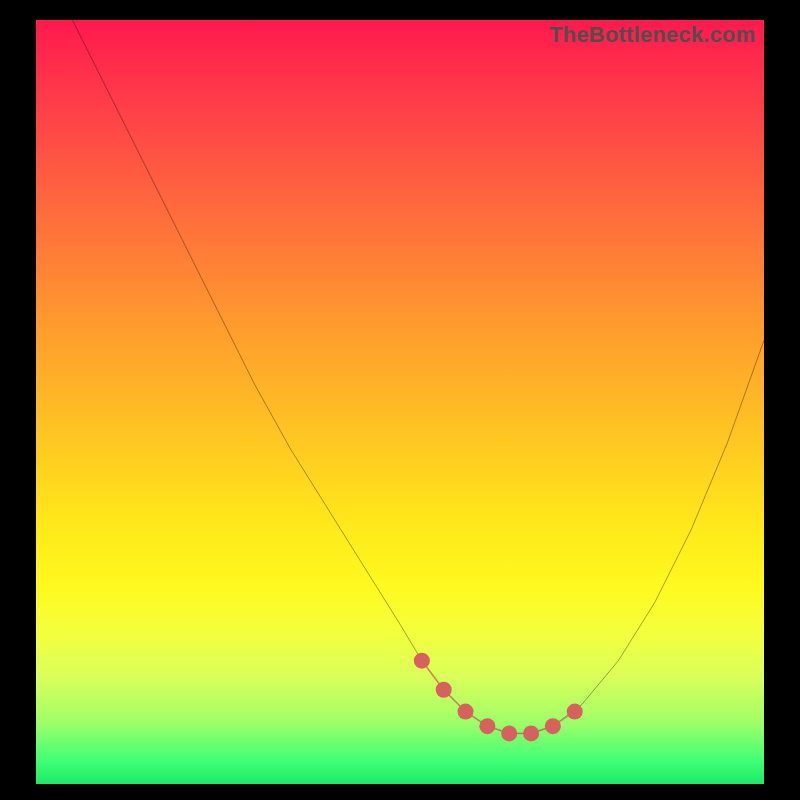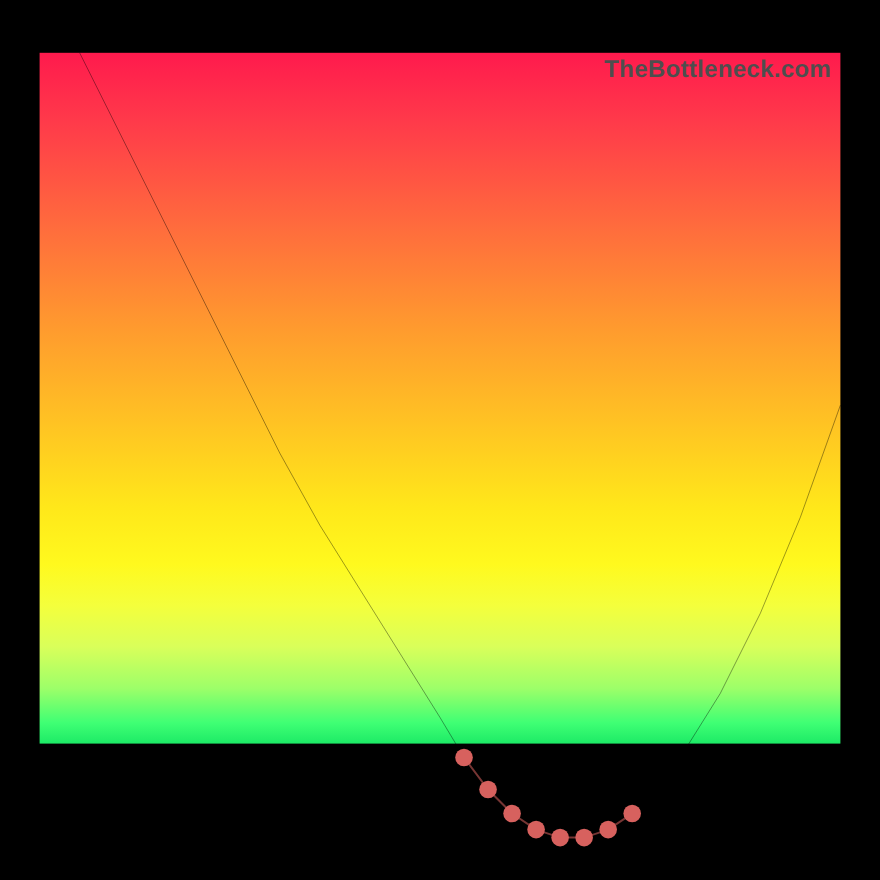--- a/index.html
+++ b/index.html
@@ -15,23 +15,23 @@
     position: absolute;
     left: 0;
     top: 0;
     width: 800px;
     height: 800px;
     background: #000;
   }
   .plot {
     position: absolute;
     left: 36px;
-    top: 48px;
+    top: 20px;
     width: 728px;
-    height: 628px;
+    height: 764px;
     background: linear-gradient(to bottom,
       #ff1a4d 0%,
       #ff3a4a 10%,
       #ff6b3d 25%,
       #ff9b2e 40%,
       #ffc722 55%,
       #ffe81a 66%,
       #fff91e 74%,
       #f4ff3c 80%,
       #d9ff5a 86%,

